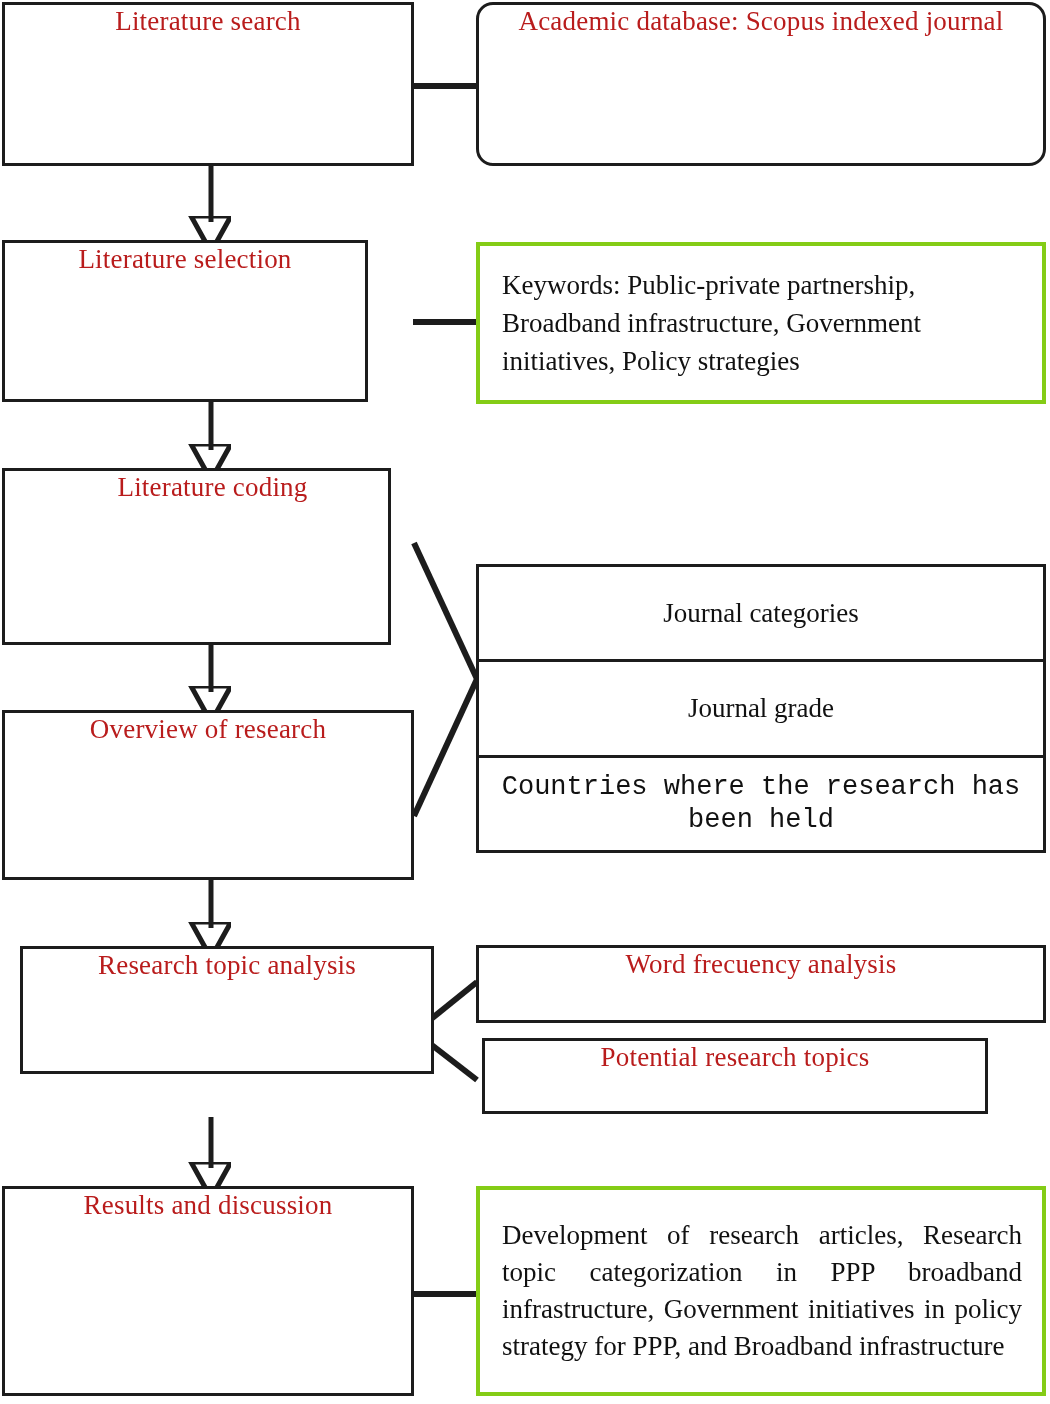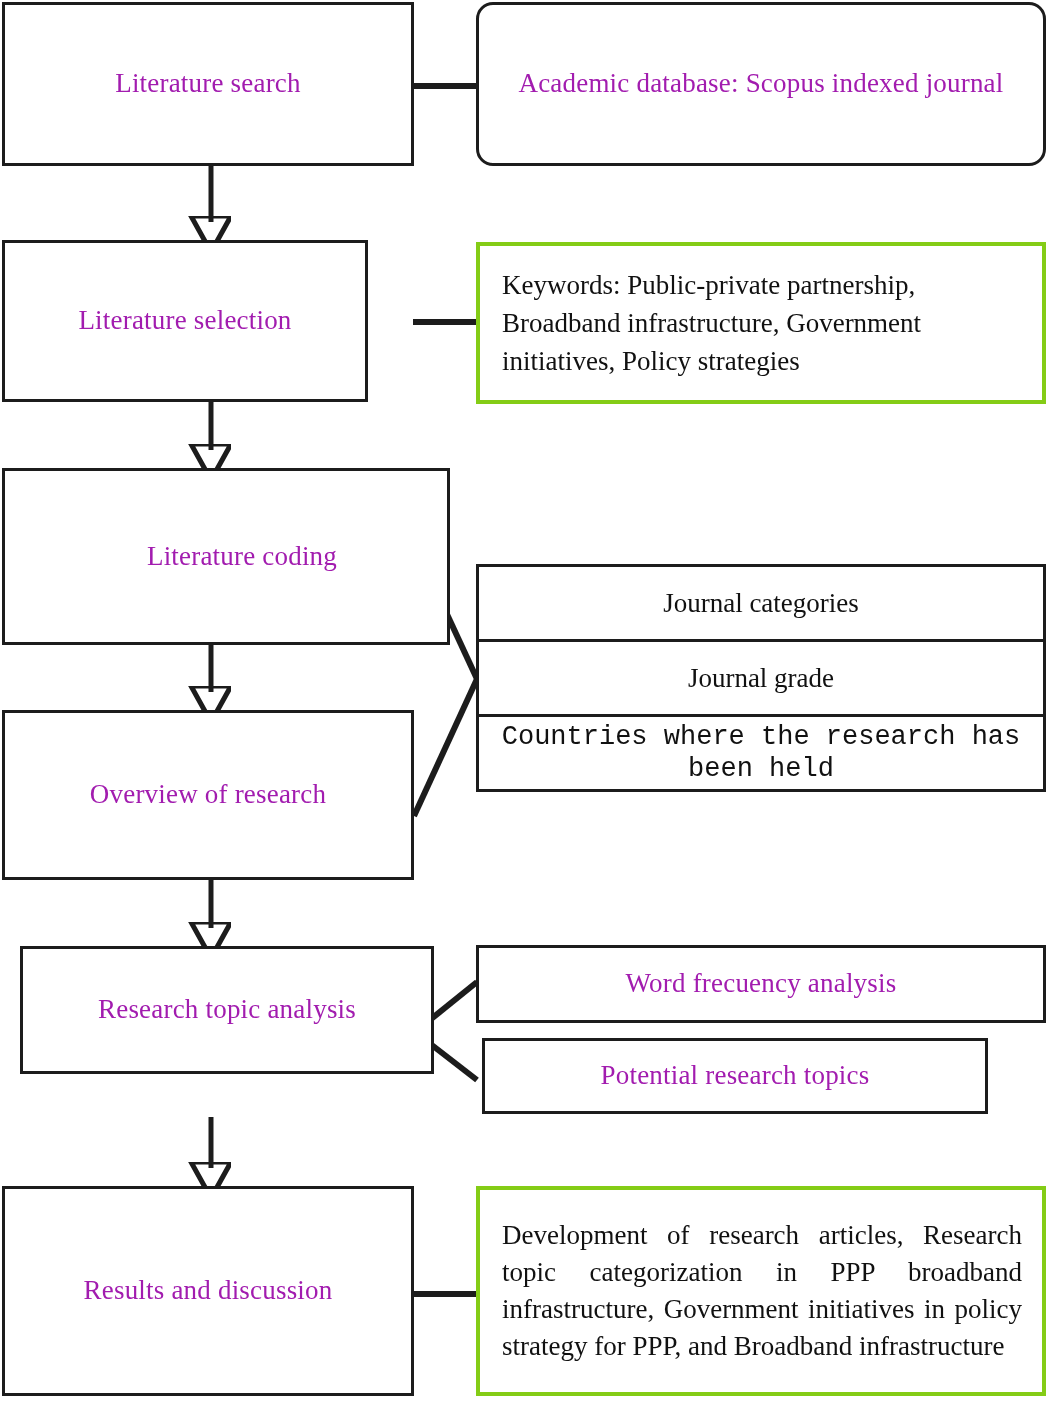--- a/index.html
+++ b/index.html
@@ -15,23 +15,23 @@
     font-family: "Liberation Serif", "DejaVu Serif", serif;
     overflow: hidden;
   }
   
   .box {
     position: absolute;
     box-sizing: border-box;
     border: 3px solid #1c1c1c;
     background: #ffffff;
     display: flex;
-    align-items: center;
+    align-items: flex-start;
     justify-content: center;
-    color: #a21caf;
+    color: #b91c1c;
   }
   .box .txt {
     display: block;
     width: 100%;
     text-align: center;
     font-size: 27px;
     line-height: 1.25;
     letter-spacing: 0.2px;
   }
   
@@ -129,21 +129,21 @@
   </svg>
 
   <div class="box stage" style="left:2px; top:2px; width:412px; height:164px;">
     <span class="txt">Literature search</span>
   </div>
 
   <div class="box stage" style="left:2px; top:240px; width:366px; height:162px;">
     <span class="txt">Literature selection</span>
   </div>
 
-  <div class="box stage" style="left:2px; top:468px; width:448px; height:177px;padding-left:32px;">
+  <div class="box stage" style="left:2px; top:468px; width:389px; height:177px;padding-left:32px;">
     <span class="txt">Literature coding</span>
   </div>
 
   <div class="box stage" style="left:2px; top:710px; width:412px; height:170px;">
     <span class="txt">Overview of research</span>
   </div>
 
   <div class="box stage" style="left:20px; top:946px; width:414px; height:128px;">
     <span class="txt">Research topic analysis</span>
   </div>
@@ -153,21 +153,21 @@
   </div>
 
   <div class="box" style="left:476px; top:2px; width:570px; height:164px;border-radius:17px;">
     <span class="txt">Academic database: Scopus indexed journal</span>
   </div>
 
   <div class="para" style="left:476px; top:242px; width:570px; height:162px;">
     <span class="txt">Keywords: Public-private partnership, Broadband infrastructure, Government initiatives, Policy strategies</span>
   </div>
 
-  <div class="tbl" style="left:476px; top:564px; width:570px; height:228px;">
+  <div class="tbl" style="left:476px; top:564px; width:570px; height:289px;">
     <div class="row">
       <span class="txt">Journal categories</span>
     </div>
     <div class="row">
       <span class="txt">Journal grade</span>
     </div>
     <div class="row">
       <span class="txt">Countries where the research has been held</span>
     </div>
   </div>

